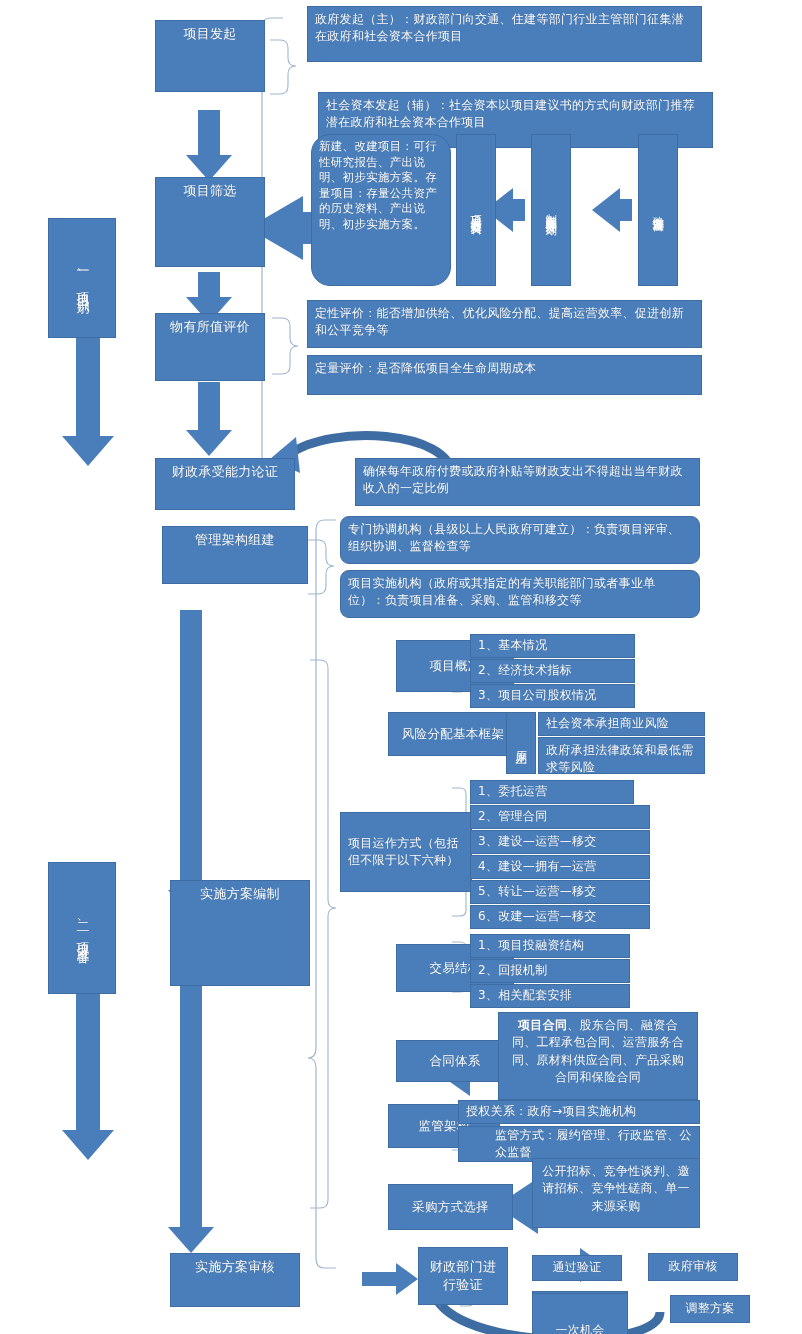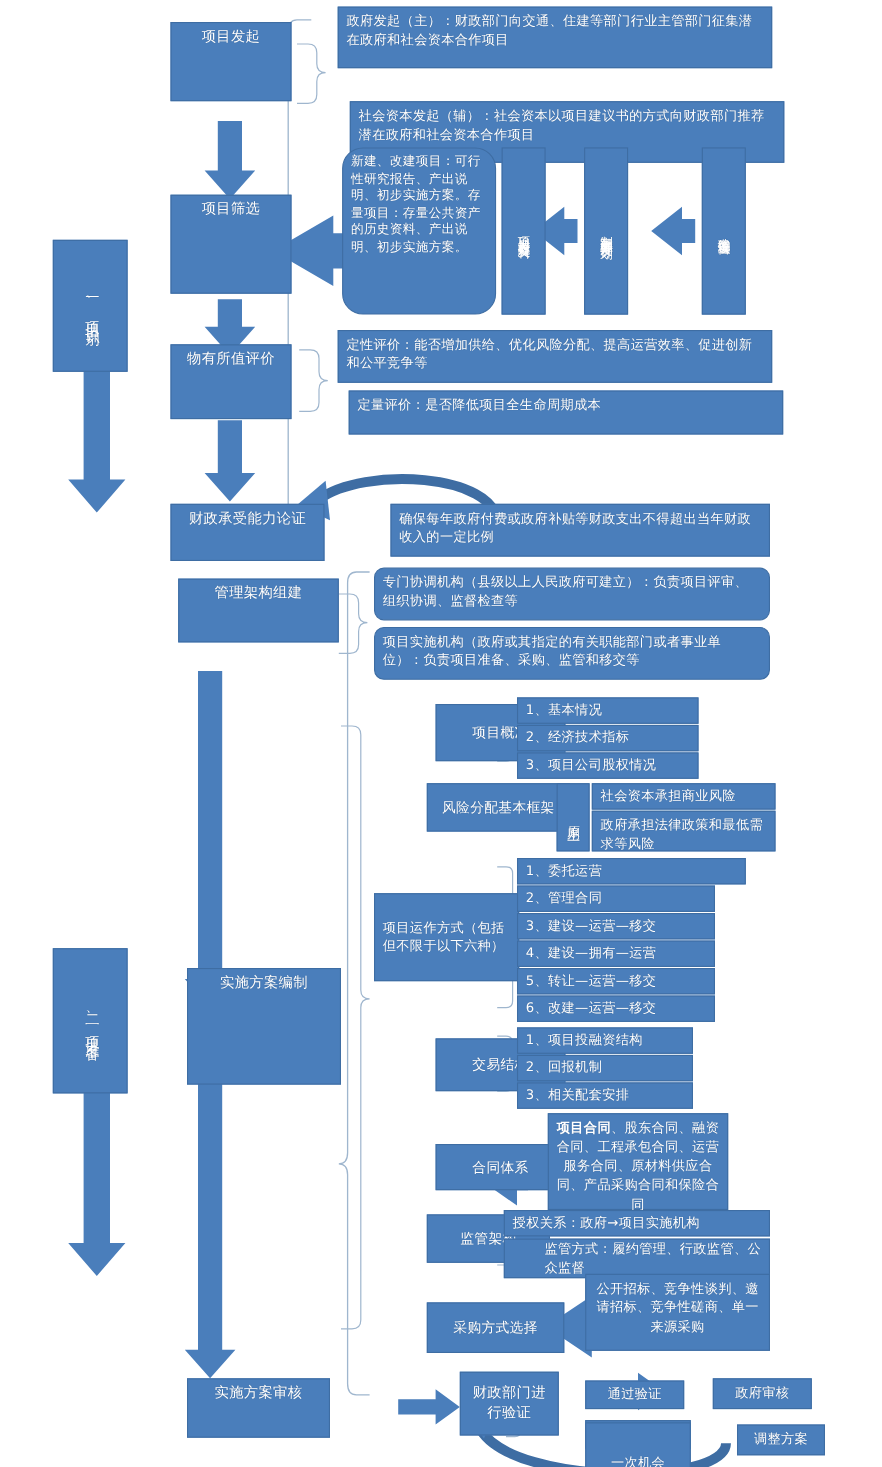--- a/index.html
+++ b/index.html
@@ -137,21 +137,21 @@
   <div class="box vert" style="left:456px;top:134px;width:40px;height:152px;font-size:11.5px;">项目发起方提交资料</div>
 
   <div class="box vert" style="left:531px;top:134px;width:40px;height:152px;font-size:11.5px;">制定年度和中期开发计划</div>
 
   <div class="box vert" style="left:638px;top:134px;width:40px;height:152px;font-size:11.5px;">确定备选项目</div>
 
   <div class="box centerx" style="left:155px;top:313px;width:110px;height:68px;font-size:13px;">物有所值评价</div>
 
   <div class="box top" style="left:307px;top:300px;width:395px;height:48px;">定性评价：能否增加供给、优化风险分配、提高运营效率、促进创新和公平竞争等</div>
 
-  <div class="box top" style="left:317px;top:355px;width:395px;height:40px;">定量评价：是否降低项目全生命周期成本</div>
+  <div class="box top" style="left:307px;top:355px;width:395px;height:40px;">定量评价：是否降低项目全生命周期成本</div>
 
   <div class="box centerx" style="left:155px;top:458px;width:140px;height:52px;font-size:13px;">财政承受能力论证</div>
 
   <div class="box top" style="left:355px;top:458px;width:345px;height:48px;">确保每年政府付费或政府补贴等财政支出不得超出当年财政收入的一定比例</div>
 
   <div class="box centerx" style="left:162px;top:526px;width:146px;height:58px;font-size:13px;">管理架构组建</div>
 
   <div class="box rounded top" style="left:340px;top:516px;width:360px;height:48px;">专门协调机构（县级以上人民政府可建立）：负责项目评审、组织协调、监督检查等</div>
 
   <div class="box rounded top" style="left:340px;top:570px;width:360px;height:48px;">项目实施机构（政府或其指定的有关职能部门或者事业单位）：负责项目准备、采购、监管和移交等</div>
@@ -162,34 +162,34 @@
   <div class="box midleft" style="left:470px;top:634px;width:165px;height:24px;">1、基本情况</div>
   <div class="box midleft" style="left:470px;top:659px;width:165px;height:24px;">2、经济技术指标</div>
   <div class="box midleft" style="left:470px;top:684px;width:165px;height:24px;">3、项目公司股权情况</div>
 
   <div class="box center" style="left:340px;top:712px;width:130px;height:44px;font-size:12.5px;">风险分配基本框架</div>
   <div class="box vert" style="left:506px;top:712px;width:30px;height:62px;font-size:11.5px;">原则上</div>
   <div class="box midleft" style="left:538px;top:712px;width:167px;height:24px;">社会资本承担商业风险</div>
   <div class="box top" style="left:538px;top:737px;width:167px;height:37px;">政府承担法律政策和最低需求等风险</div>
 
   <div class="box midleft" style="left:340px;top:812px;width:132px;height:80px;font-size:12px;">项目运作方式（包括但不限于以下六种）</div>
-  <div class="box midleft" style="left:470px;top:780px;width:208px;height:24px;">1、委托运营</div>
+  <div class="box midleft" style="left:470px;top:780px;width:164px;height:24px;">1、委托运营</div>
   <div class="box midleft" style="left:470px;top:805px;width:180px;height:24px;">2、管理合同</div>
   <div class="box midleft" style="left:470px;top:830px;width:180px;height:24px;">3、建设—运营—移交</div>
   <div class="box midleft" style="left:470px;top:855px;width:180px;height:24px;">4、建设—拥有—运营</div>
   <div class="box midleft" style="left:470px;top:880px;width:180px;height:24px;">5、转让—运营—移交</div>
   <div class="box midleft" style="left:470px;top:905px;width:180px;height:24px;">6、改建—运营—移交</div>
 
   <div class="box center" style="left:348px;top:944px;width:118px;height:48px;font-size:12.5px;">交易结构</div>
   <div class="box midleft" style="left:470px;top:934px;width:160px;height:24px;">1、项目投融资结构</div>
   <div class="box midleft" style="left:470px;top:959px;width:160px;height:24px;">2、回报机制</div>
   <div class="box midleft" style="left:470px;top:984px;width:160px;height:24px;">3、相关配套安排</div>
 
   <div class="box center" style="left:348px;top:1040px;width:118px;height:42px;font-size:12.5px;">合同体系</div>
-  <div class="box top" style="left:498px;top:1012px;width:164px;height:88px;text-align:center;">
+  <div class="box top" style="left:498px;top:1012px;width:200px;height:88px;text-align:center;">
     <span class="b">项目合同</span><span>、股东合同、融资合同、工程承包合同、运营服务合同、原材料供应合同、产品采购合同和保险合同</span>
   </div>
 
   <div class="box center" style="left:340px;top:1104px;width:112px;height:44px;font-size:12.5px;">监管架构</div>
   <div class="box midleft" style="left:458px;top:1100px;width:242px;height:24px;">授权关系：政府→项目实施机构</div>
   <div class="box midleft" style="left:458px;top:1126px;width:242px;height:36px;padding-left:36px;">监管方式：履约管理、行政监管、公众监督</div>
 
   <div class="box center" style="left:340px;top:1184px;width:125px;height:46px;font-size:12.5px;">采购方式选择</div>
   <div class="box top" style="left:532px;top:1158px;width:168px;height:70px;text-align:center;">公开招标、竞争性谈判、邀请招标、竞争性磋商、单一来源采购</div>
 

